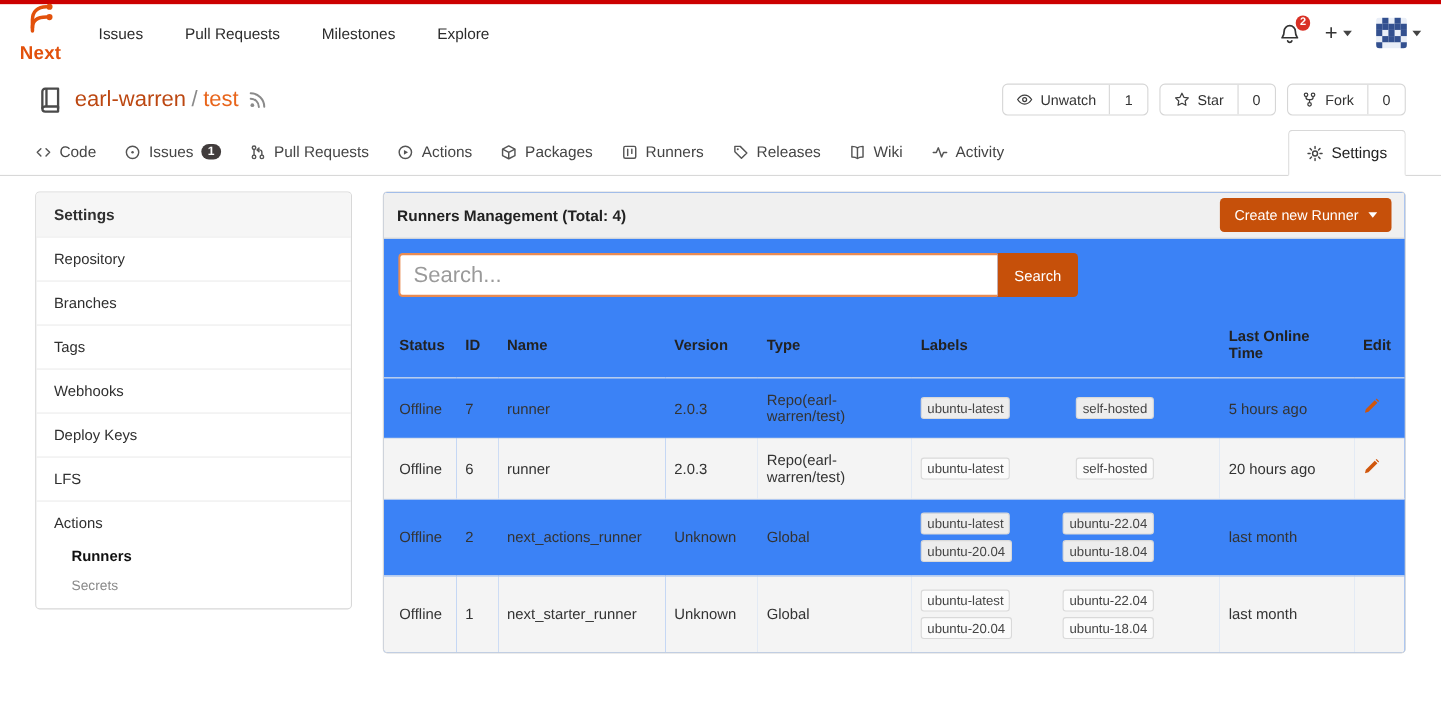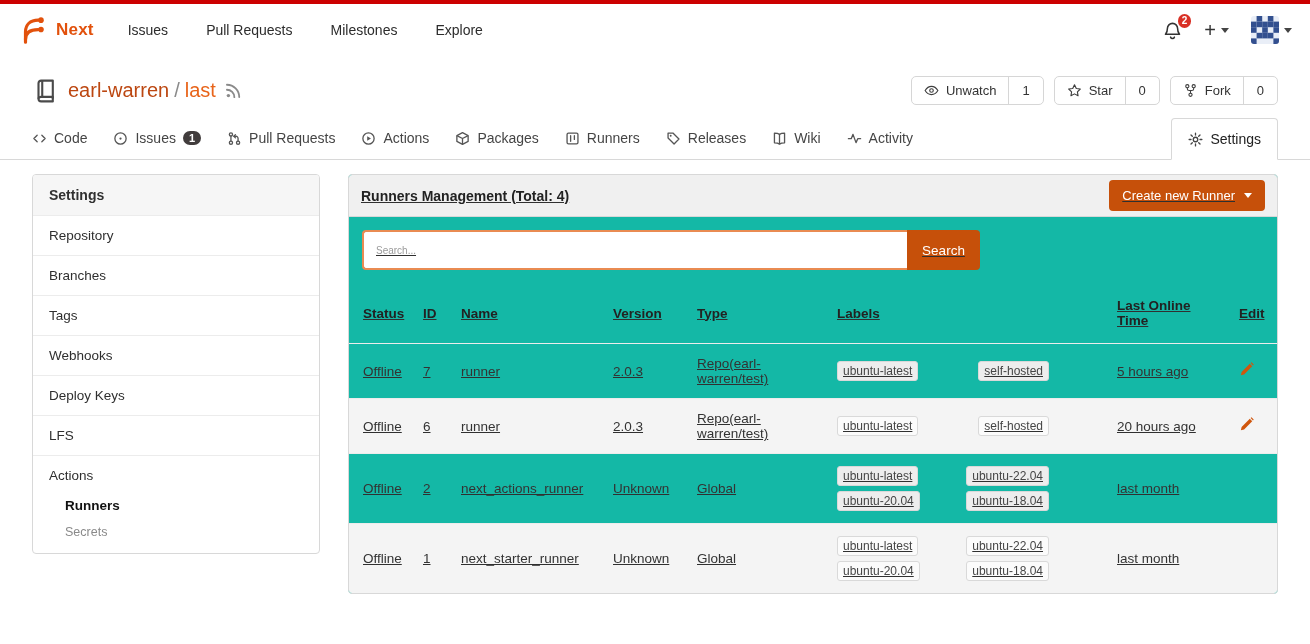--- a/index.html
+++ b/index.html
@@ -7,21 +7,21 @@
   body {
     font-family: "Liberation Sans", "DejaVu Sans", sans-serif;
     background: #ffffff; color: #303030; overflow: hidden; font-size: 14px;
   }
   svg { display: block; }
 
   .top-accent { height: 4px; background: #cc0000; }
 
   
   .navbar { height: 52px; display: flex; align-items: center; padding: 0 18px; background: #fff; }
-  .brand { display: flex; align-items: center; gap: 8px; cursor: pointer; }
+  .brand { display: flex; align-items: center; gap: 8px; cursor: pointer; flex-direction: column; }
   .brand-name { color: #e2510c; font-weight: bold; font-size: 17px; letter-spacing: .2px; }
   .nav-links { display: flex; gap: 38px; margin-left: 34px; }
   .nav-link { color: #2c2c2c; cursor: pointer; }
   .nav-right { margin-left: auto; display: flex; align-items: center; gap: 22px; }
   .icon-btn { display: flex; align-items: center; gap: 5px; cursor: pointer; position: relative; }
   .notif-badge { position: absolute; top: -7px; right: -9px; background: #d93025; color: #fff; font-size: 10px; font-weight: bold; border-radius: 8px; padding: 1px 4px; line-height: 1.2; }
   .plus-glyph { font-size: 20px; color: #333; line-height: 1; }
   .caret { width: 0; height: 0; border-left: 4px solid transparent; border-right: 4px solid transparent; border-top: 5px solid #444; }
   .avatar-svg { border-radius: 3px; }
 
@@ -50,28 +50,28 @@
   .sidebar { width: 288px; border: 1px solid #d8d8d8; border-radius: 4px; background: #fff; font-size: 13.5px; overflow: hidden; }
   .sb-header { padding: 12px 16px; font-weight: bold; font-size: 14px; background: #f6f6f6; }
   .sb-item { padding: 12px 16px; border-top: 1px solid #ececec; cursor: pointer; color: #2f2f2f; }
   .sb-item-actions { cursor: default; padding-bottom: 8px; }
   .sb-actions-label { cursor: pointer; }
   .sb-sub { margin-top: 9px; }
   .sb-sub-item { padding: 6px 0 6px 16px; cursor: pointer; }
   .sb-sub-item.active { font-weight: bold; color: #111; }
   .sb-sub-item.muted { color: #8a8a8a; font-size: 12.5px; }
 
-  .main-panel { flex: 1; border: 1px solid #d8d8d8; border-radius: 4px; background: #14b8a6; overflow: hidden; text-decoration: underline; }
+  .main-panel { flex: 1; border: 1px solid #d8d8d8; border-radius: 4px; background: #3b82f6; overflow: hidden; }
   .panel-header { display: flex; align-items: center; justify-content: space-between; background: #f0f0f0; border-bottom: 1px solid #d8d8d8; padding: 5px 12px; }
   .panel-title { font-weight: bold; font-size: 14px; color: #222; }
   .create-btn { display: flex; align-items: center; gap: 9px; background: #c6500a; color: #fff; border: none; border-radius: 4px; padding: 8px 13px; font-size: 13px; font-family: inherit; cursor: pointer; }
   .create-btn .caret { border-top-color: #fff; }
 
   .search-row { display: flex; padding: 13px; }
-  .search-input { width: 545px; height: 40px; border: 2px solid #e98b52; border-right: none; border-radius: 4px 0 0 4px; padding: 0 12px; font-size: 10px; font-family: inherit; color: #333; outline: none; }
+  .search-input { width: 545px; height: 40px; border: 2px solid #e98b52; border-right: none; border-radius: 4px 0 0 4px; padding: 0 12px; font-size: 20px; font-family: inherit; color: #333; outline: none; }
   .search-input::placeholder { color: #9a9a9a; }
   .search-btn { width: 73px; height: 40px; background: #c6500a; color: #fff; border: none; border-radius: 0 4px 4px 0; font-size: 13.5px; font-family: inherit; cursor: pointer; }
 
   table { width: 100%; border-collapse: collapse; table-layout: fixed; font-size: 13.5px; color: #333; }
   th { text-align: left; font-weight: bold; padding: 15px 8px; color: #222; vertical-align: middle; }
   td { padding: 12px 8px; vertical-align: middle; overflow-wrap: break-word; }
   th:first-child, td:first-child { padding-left: 14px; }
   tbody tr { border-top: 1px solid #ececec; }
   tbody tr:nth-child(even) { background: #f4f4f4; }
   .labels-wrap { display: flex; flex-wrap: wrap; gap: 5px 8px; max-width: 212px; justify-content: space-between; }
@@ -150,21 +150,21 @@
   <span>
     <svg width="26" height="26" viewBox="0 0 16 16" fill="none" stroke="#4a4a4a" stroke-width="1.3" stroke-linejoin="round">
       <path d="M12.8 12.8V1.6H5.6C4.7 1.6 4 2.3 4 3.2v9.6"></path>
       <path d="M4 12.8c0 .9.7 1.6 1.6 1.6h7.2v-2.8H5.6c-.9 0-1.6.5-1.6 1.2z"></path>
       <path d="M6.3 1.6v10"></path>
     </svg>
   </span>
   <div class="repo-title">
     <span class="repo-owner">earl-warren</span>
     <span class="repo-sep">/</span>
-    <span class="repo-name">last</span>
+    <span class="repo-name">test</span>
   </div>
   <span class="rss-btn">
     <svg width="17" height="17" viewBox="0 0 16 16">
       <circle cx="3.2" cy="12.8" r="1.6" fill="#8a8a8a"></circle>
       <path d="M1.8 7.3a7 7 0 0 1 7 7M1.8 2.6A11.6 11.6 0 0 1 13.4 14.2" fill="none" stroke="#8a8a8a" stroke-width="1.7" stroke-linecap="round"></path>
     </svg>
   </span>
   <div class="repo-actions">
     <div class="btn-group">
       <span class="btn-main">

